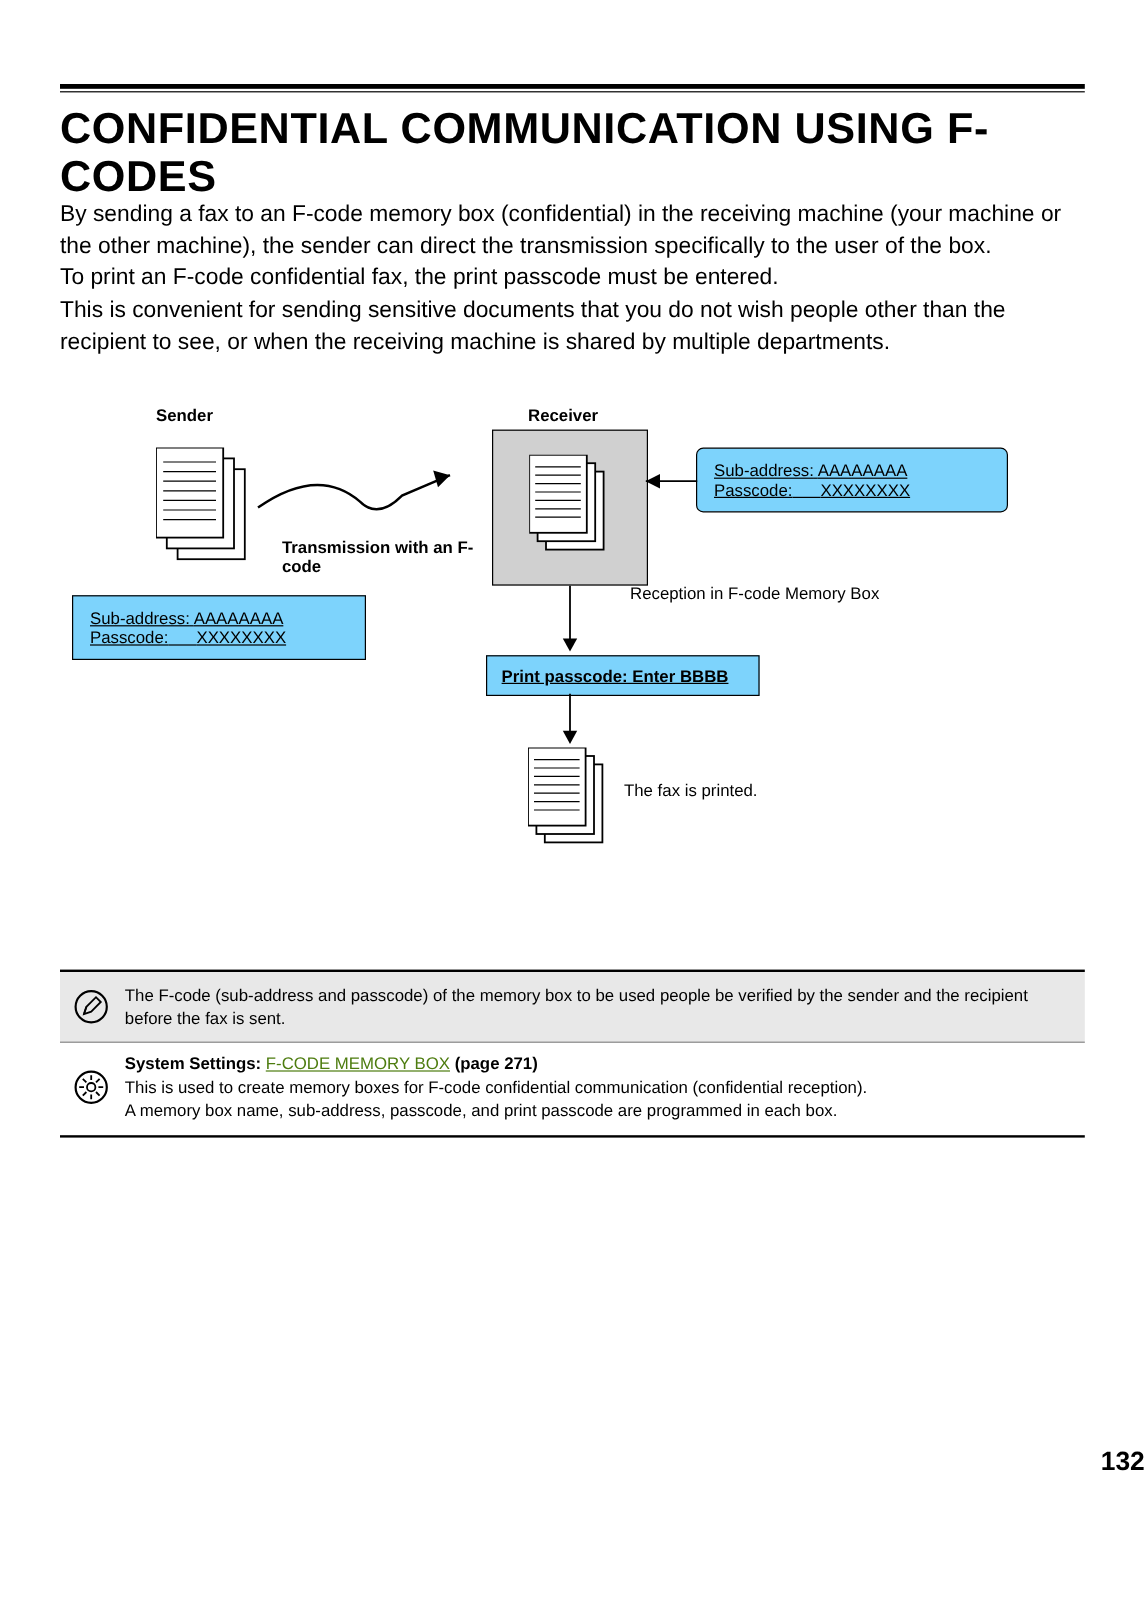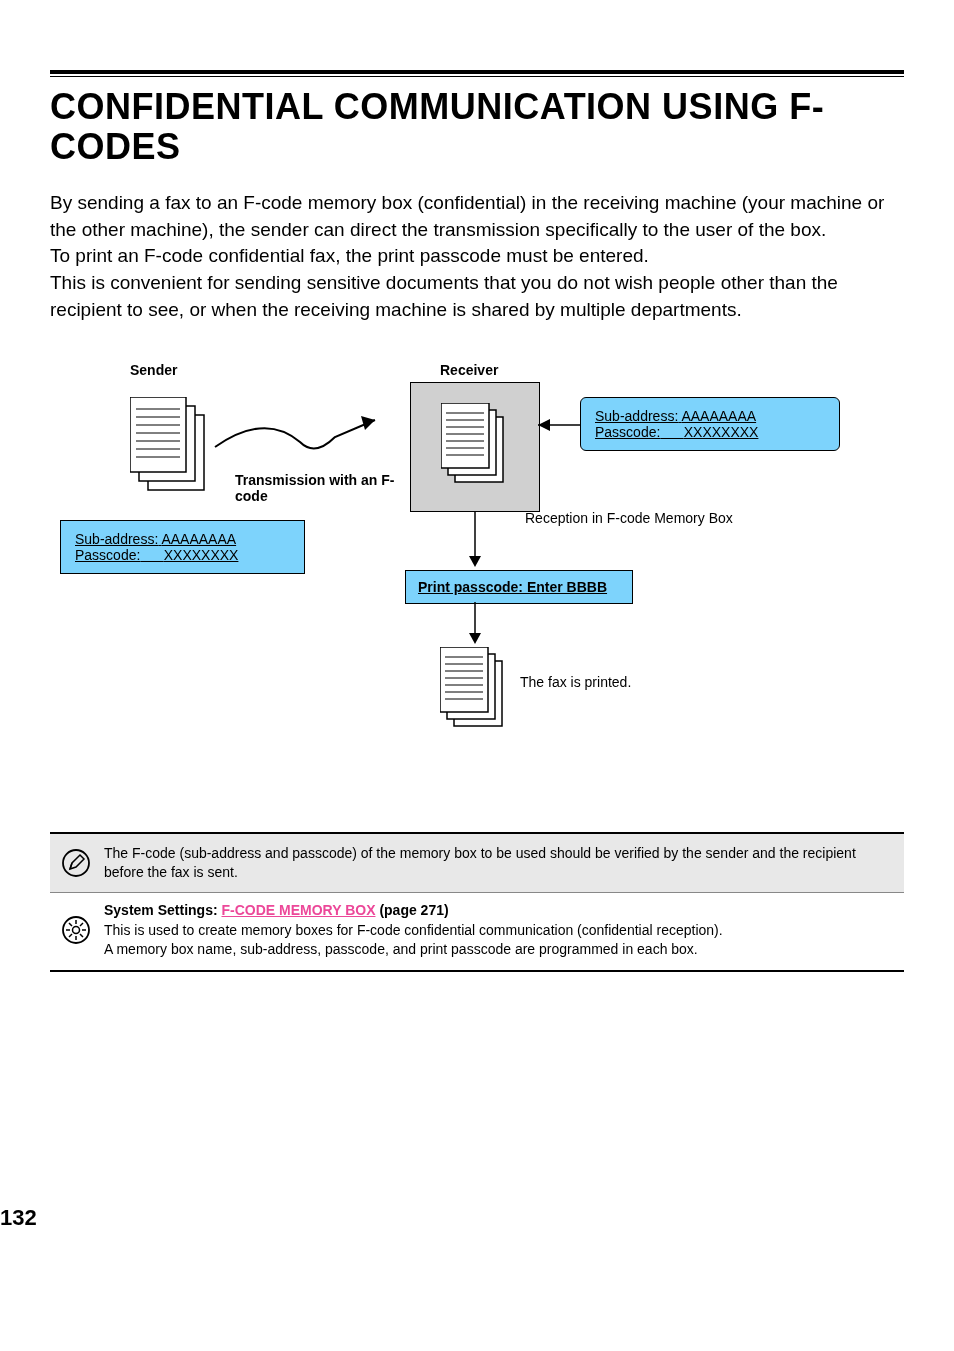--- a/index.html
+++ b/index.html
@@ -16,21 +16,20 @@
       margin-bottom: 2px;
     }
     .thin-rule {
       border-top: 1.5px solid #000;
       margin-bottom: 10px;
     }
     h1 {
       font-size: 36px;
       font-weight: 900;
       line-height: 1.1;
-      margin-bottom: 24px;
       letter-spacing: 0.5px;
     }
     .intro p {
       font-size: 19px;
       line-height: 1.4;
       margin-bottom: 0;
     }
     .diagram {
       position: relative;
       width: 850px;
@@ -84,29 +83,29 @@
       display: flex;
       border-bottom: 2px solid #000;
       padding: 8px 8px 10px 8px;
     }
     .settings-text {
       font-size: 14px;
       line-height: 1.4;
       padding-left: 10px;
     }
     .settings-link {
-      color: #ec4899;
-      font-weight: bold;
+      color: #4d7c0f;
+      font-weight: normal;
     }
     .page-number {
       position: absolute;
       bottom: 120px;
       left: 0;
       width: 100%;
-      text-align: left;
+      text-align: right;
       font-size: 22px;
       font-weight: 900;
     }
   </style>
 </head>
 <body>
 
 <div class="thick-rule"></div>
 <div class="thin-rule"></div>
 
@@ -206,21 +205,21 @@
 </div>
 
 <div class="note-block">
   <div class="note-icon">
     <svg width="30" height="30" viewBox="0 0 30 30">
       <circle cx="15" cy="15" r="13" fill="none" stroke="#000" stroke-width="1.8"></circle>
       <path d="M9,21 L11,15 L19,7 L23,11 L15,19 Z" fill="none" stroke="#000" stroke-width="1.5"></path>
       <line x1="9" y1="21" x2="11" y2="15" stroke="#000" stroke-width="1.5"></line>
     </svg>
   </div>
-  <div class="note-text">The F-code (sub-address and passcode) of the memory box to be used should be verified by the sender and the recipient before the fax is sent.</div>
+  <div class="note-text">The F-code (sub-address and passcode) of the memory box to be used people be verified by the sender and the recipient before the fax is sent.</div>
 </div>
 
 <div class="settings-block">
   <div class="note-icon">
     <svg width="30" height="30" viewBox="0 0 30 30">
       <circle cx="15" cy="15" r="13" fill="none" stroke="#000" stroke-width="1.8"></circle>
       <circle cx="15" cy="15" r="3.5" fill="none" stroke="#000" stroke-width="1.5"></circle>
       <g stroke="#000" stroke-width="1.5">
         <line x1="15" y1="5" x2="15" y2="9"></line>
         <line x1="15" y1="21" x2="15" y2="25"></line>

